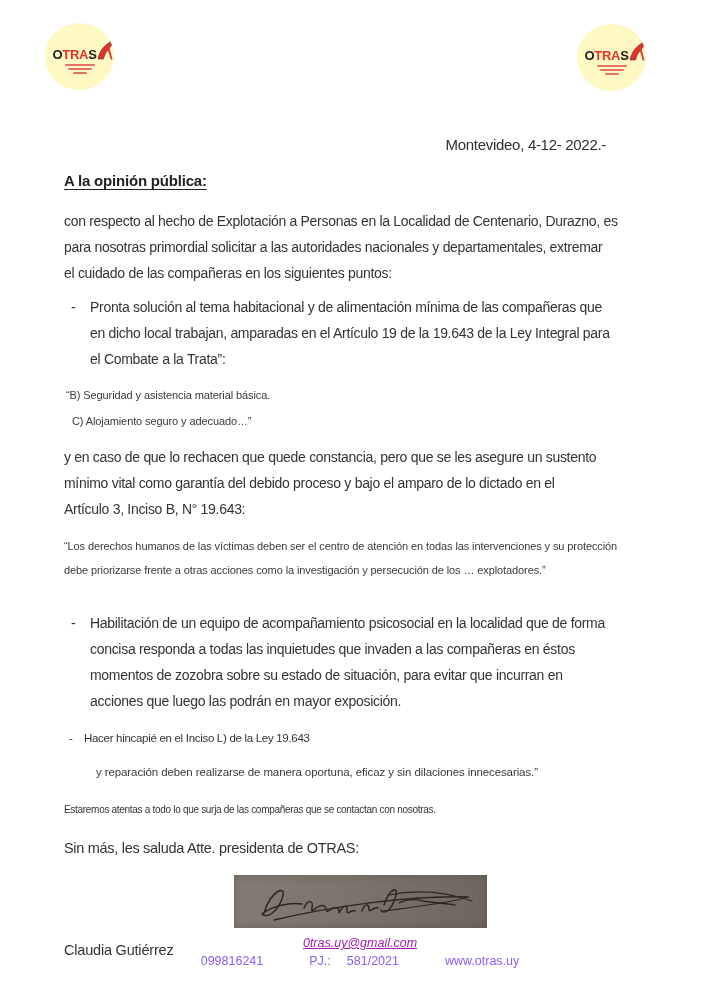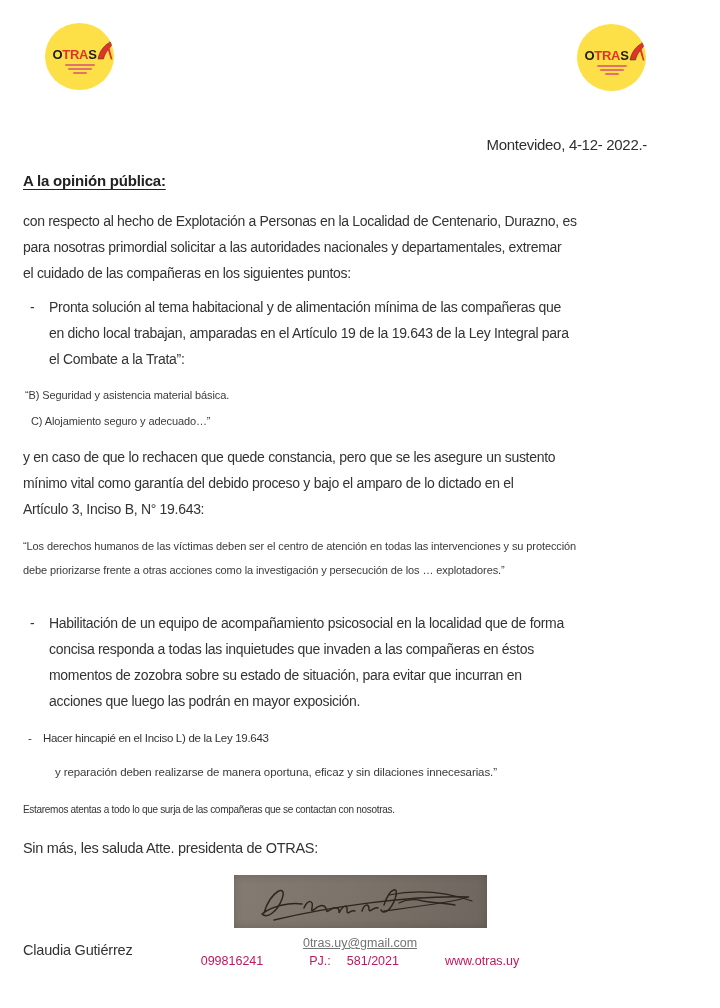--- a/index.html
+++ b/index.html
@@ -8,21 +8,21 @@
     width:720px; height:1008px;
     font-family:"Liberation Sans","DejaVu Sans",sans-serif;
     color:#333333;
   }
   .page { position:relative; width:720px; height:1008px; background:#ffffff; overflow:hidden; }
 
   
   .header { position:relative; height:114px; }
   .logo {
     position:absolute; width:69px; height:67px; border-radius:50%;
-    background:#fde047; display:flex; flex-direction:column;
+    background:#fef9c3; display:flex; flex-direction:column;
     align-items:center; justify-content:center; overflow:hidden;
   }
   .logo.left  { left:45px;  top:23px; }
   .logo.right { left:577px; top:24px; }
   .logo-row { display:flex; align-items:flex-start; margin-left:8px; }
   .logo-text { font-weight:bold; font-size:13px; line-height:1; margin-top:9px; letter-spacing:-0.3px; }
   .logo-text .blk { color:#1d1d1b; }
   .logo-text .red { color:#e0332b; }
   .shoe { margin:0 0 0 -2px; flex:none; }
   .fineprint { margin-top:3px; display:flex; flex-direction:column; align-items:center; gap:2px; }
@@ -30,21 +30,21 @@
   .bar.b1 { width:30px; } .bar.b2 { width:24px; } .bar.b3 { width:14px; }
 
   .title {
     position:absolute; left:0; right:0; top:42px; text-align:center;
     color:#e1251f; font-weight:bold; font-size:13.5px;
     letter-spacing:0.4px; word-spacing:10px;
   }
   .title .t2 { margin-top:17px; word-spacing:8px; }
 
   
-  .content { padding:0 23px; font-size:14px; letter-spacing:-0.3px; line-height:26px; }
+  .content { padding:0 64px; font-size:14px; letter-spacing:-0.3px; line-height:26px; }
   .line { white-space:nowrap; }
 
   .date { margin-top:18px; text-align:right; padding-right:50px; font-size:15px; color:#2f2f2f; }
   .salutation {
     margin-top:10px; font-size:15px; font-weight:bold; color:#222222;
     text-decoration:underline; text-underline-offset:3px; letter-spacing:-0.2px;
   }
   .p1 { margin-top:14px; }
   .bullet { display:flex; }
   .bullet .dash { width:26px; flex:none; padding-left:7px; }
@@ -67,22 +67,22 @@
   .signature-block { margin-top:14px; text-align:left; }
   .photo {
     width:253px; height:53px; margin:0 auto;
     background:linear-gradient(110deg,#847b72 0%,#7c746a 45%,#6e665e 100%);
     box-shadow:inset 0 0 10px rgba(0,0,0,0.18);
   }
   .signer { margin-top:9px; font-size:14.5px; letter-spacing:-0.2px; color:#333333; }
 
   
   .footer { position:absolute; left:0; right:0; top:936px; text-align:center; font-size:12.5px; }
-  .email-link { color:#737373; text-decoration:underline; cursor:pointer; }
-  .footer-row { margin-top:4px; display:flex; justify-content:center; gap:46px; color:#be185d; }
+  .email-link { color:#a21caf; text-decoration:underline; cursor:pointer;font-style:italic; }
+  .footer-row { margin-top:4px; display:flex; justify-content:center; gap:46px; color:#8b5cf6; }
   .pj { display:flex; gap:16px; }
 </style>
 </head>
 <body>
 
 <div class="page">
 
   <div class="header">
 
     <div class="logo left">

